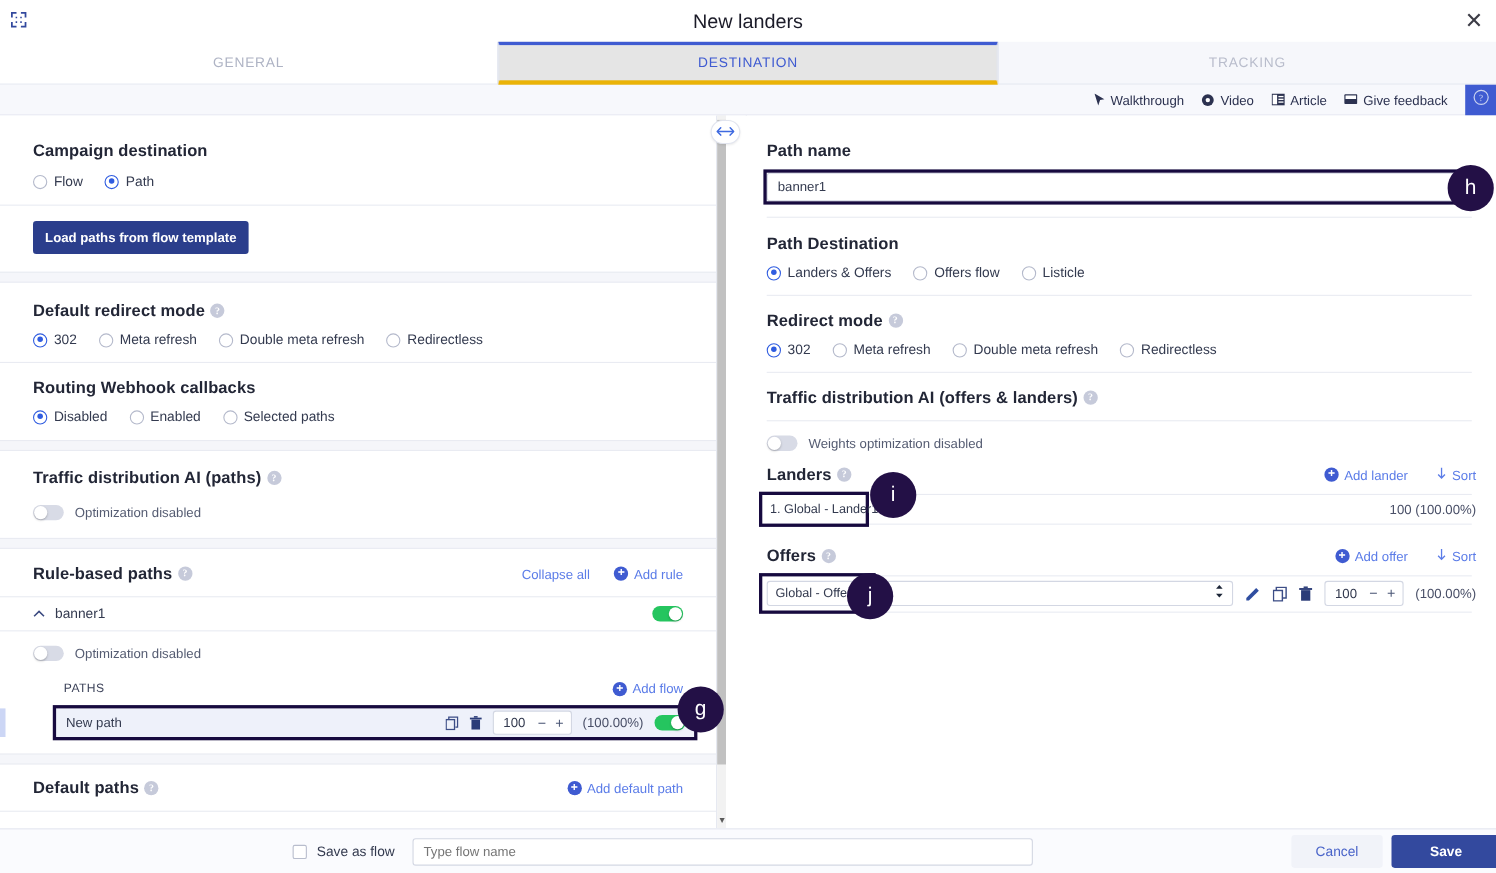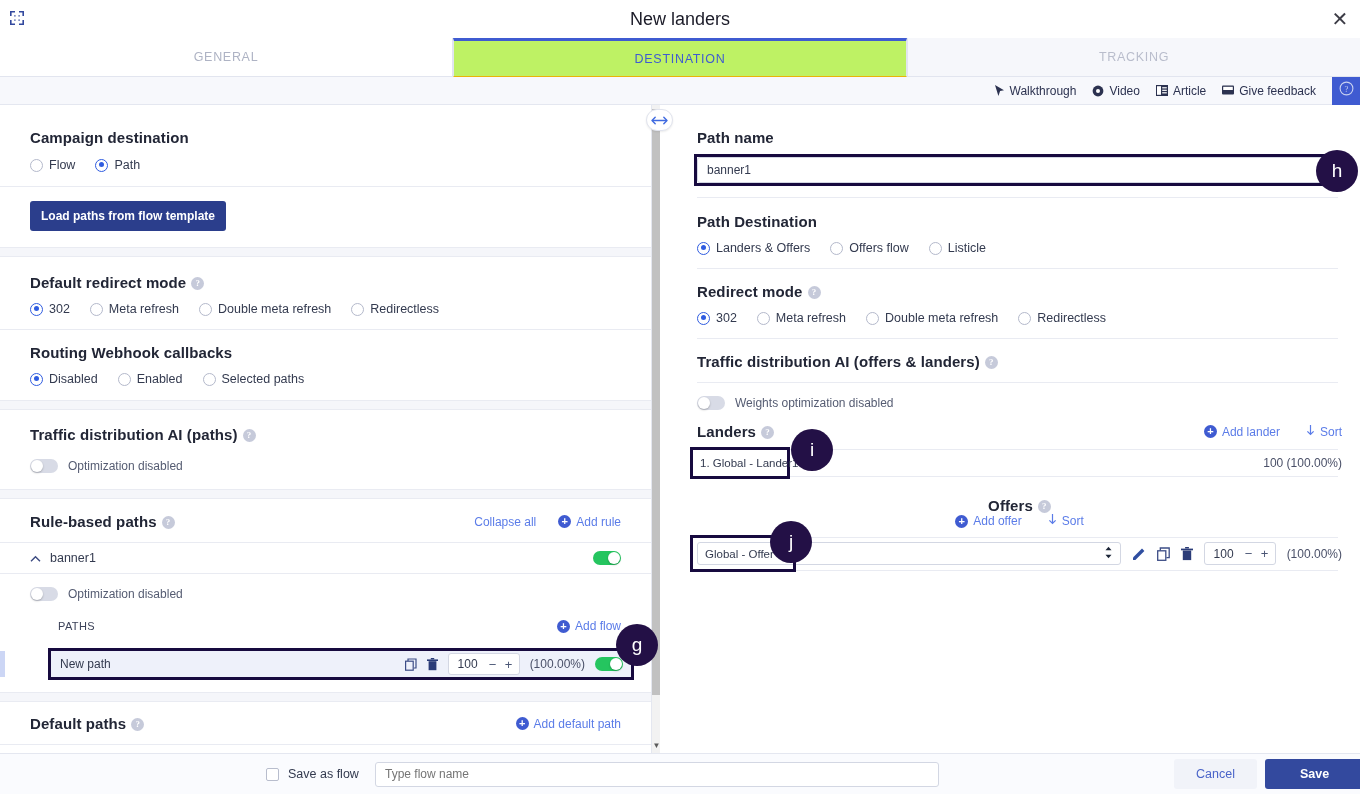--- a/index.html
+++ b/index.html
@@ -29,22 +29,22 @@
 
   
   .tabs { position: absolute; top: 38px; left: 0; width: 1360px; height: 39px; display: flex; }
   .tab {
     flex: 1; display: flex; align-items: center; justify-content: center;
     font-size: 12.5px; letter-spacing: .7px; cursor: pointer;
     background: #f6f7fb; color: #b9bdcc; border: 1px solid #e2e5ef; border-top: none;
   }
   .tab.general { background: #ffffff; color: #aeb3c4; border-left: none; }
   .tab.active {
-    background: #bef264; color: #3f5bd1; border-top: 3px solid #3f5bd1;
-    border-bottom: 1px solid #eab308; position: relative; z-index: 2; text-align: right;
+    background: #e5e5e5; color: #3f5bd1; border-top: 3px solid #3f5bd1;
+    border-bottom: 4px solid #eab308; position: relative; z-index: 2; text-align: right;
   }
   .tab.disabled { border-right: none; }
 
   
   .utilbar {
     position: absolute; top: 77px; left: 0; width: 1360px; height: 28px;
     background: #f7f8fc; border-bottom: 1px solid #e4e7f0;
     display: flex; align-items: center; justify-content: flex-end;
   }
   .util-item {
@@ -355,21 +355,21 @@
       </div>
 
       <div style="padding:18px 30px 0 58px;display:flex;align-items:center;justify-content:space-between;">
         <span style="font-size:11px;letter-spacing:.4px;color:#3c4259;font-weight:400;">PATHS</span>
         <span class="linkbtn">
           <span class="plus-ic">+</span>
           <span>Add flow</span>
         </span>
       </div>
 
-      <div class="pathrow-wrap" style="margin-top:18px;">
+      <div class="pathrow-wrap" style="margin-top:11px;">
         <div class="accent-bar"></div>
         <div class="hl" style="position:absolute;left:51px;top:0;width:580px;height:26px;background:#eef1fa;display:flex;align-items:center;padding:0 8px 0 9px;justify-content:space-between;">
           <span style="font-size:12px;color:#333a4f;">New path</span>
           <span style="display:flex;align-items:center;gap:10px;">
             <span class="ico-btn">
               <svg width="12" height="13" viewBox="0 0 12 13">
                   <rect x="0.6" y="3.2" width="7.6" height="9" fill="none" stroke="#3c4d86" stroke-width="1.2"></rect>
                   <path d="M3 3V1h8v9H9" fill="none" stroke="#3c4d86" stroke-width="1.2"></path>
                 </svg>
             </span>
@@ -518,21 +518,21 @@
 
       <div style="position:relative;padding:0 18px;height:26px;">
         <div class="hl" style="position:absolute;left:14px;top:0;width:94px;height:26px;"></div>
         <div style="position:relative;height:26px;display:flex;align-items:center;justify-content:space-between;">
           <span style="font-size:11.5px;color:#333a4f;padding-left:3px;">1. Global - Lander1</span>
           <span style="font-size:12px;color:#4a5068;">100 (100.00%)</span>
         </div>
       </div>
       <div class="divider" style="margin:0 18px;width:641px;"></div>
 
-      <div style="padding:20px 18px 0 18px;display:flex;align-items:center;justify-content:space-between;flex-direction:column;">
+      <div style="padding:20px 18px 0 18px;display:flex;align-items:center;justify-content:space-between;">
         <h3 class="sect-title">
           <span>Offers</span><span class="qmark">?</span>
         </h3>
         <div style="display:flex;align-items:center;gap:26px;">
           <span class="linkbtn">
             <span class="plus-ic">+</span>
             <span>Add offer</span>
           </span>
           <span class="linkbtn">
             <span>

